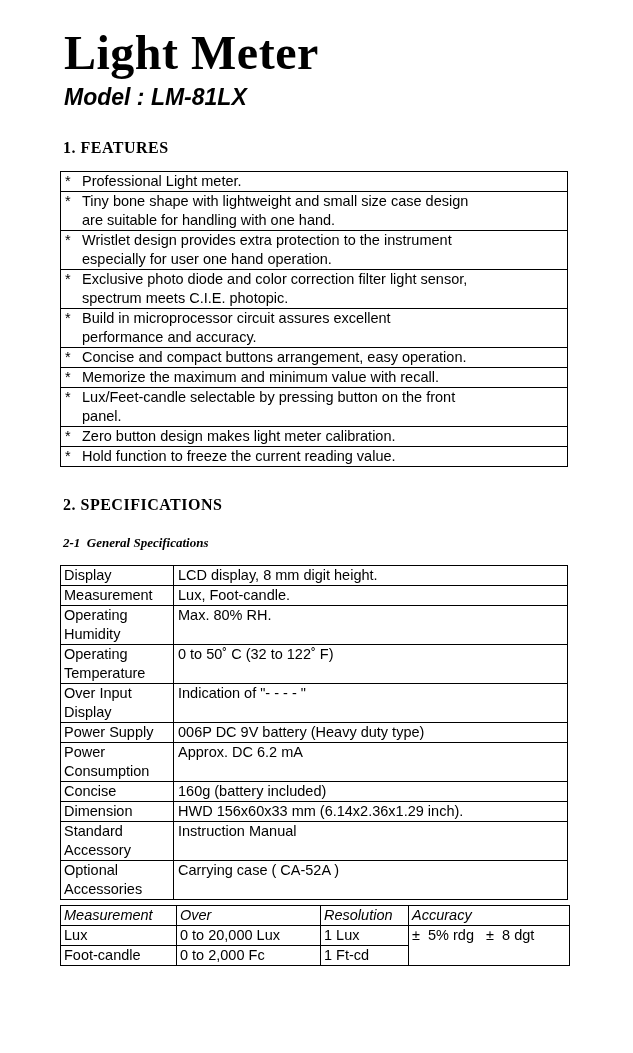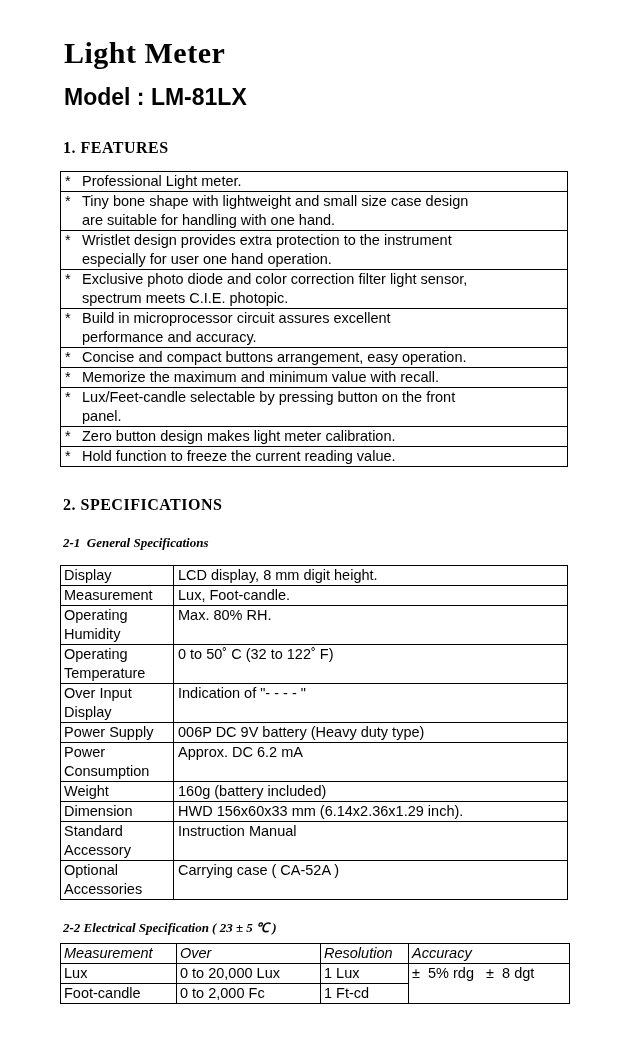--- a/index.html
+++ b/index.html
@@ -7,26 +7,26 @@
     width:633px; height:1053px;
     background:#ffffff; color:#000;
     font-family:"Liberation Sans", sans-serif;
     overflow:hidden;
   }
   .page { position:relative; width:633px; height:1053px; background:#fff; }
 
   .doc-title {
     margin:28px 0 0 64px;
     font-family:"Liberation Serif", serif;
-    font-weight:bold; font-size:30px; line-height:50px;
+    font-weight:bold; font-size:48px; line-height:50px;
     letter-spacing:0.5px;
   }
   .model-line {
     margin:6px 0 0 64px;
-    font-weight:bold; font-size:23px; line-height:26px;
+    font-weight:bold; font-size:23px; line-height:26px;font-style:italic;
   }
   .sec-heading {
     margin:26px 0 0 63px;
     font-family:"Liberation Serif", serif;
     font-weight:bold; font-size:16px; line-height:24px;
     letter-spacing:0.5px;
   }
   .sub-heading {
     margin:16px 0 0 63px;
     font-family:"Liberation Serif", serif;
@@ -164,40 +164,39 @@
     <div class="row">
       <div class="glabel">Power Supply</div>
       <div class="gvalue">006P DC 9V battery (Heavy duty type)</div>
     </div>
     <div class="row">
       <div class="glabel">Power
 Consumption</div>
       <div class="gvalue">Approx. DC 6.2 mA</div>
     </div>
     <div class="row">
-      <div class="glabel">Weight</div>
+      <div class="glabel">Concise</div>
       <div class="gvalue">160g (battery included)</div>
     </div>
     <div class="row">
       <div class="glabel">Dimension</div>
       <div class="gvalue">HWD 156x60x33 mm (6.14x2.36x1.29 inch).</div>
     </div>
     <div class="row">
       <div class="glabel">Standard
 Accessory</div>
       <div class="gvalue">Instruction Manual</div>
     </div>
     <div class="row">
       <div class="glabel">Optional
 Accessories</div>
       <div class="gvalue">Carrying case ( CA-52A )</div>
     </div>
   </div>
 
-  <h3 class="sub-heading elec">2-2 Electrical Specification ( 23 ± 5 ℃ )</h3>
 
   <table class="elec-tbl">
     <tbody>
         <tr>
       <th class="col-meas">Measurement</th>
       <th class="col-range">Over</th>
       <th class="col-res">Resolution</th>
       <th class="col-acc">Accuracy</th>
     </tr>
     <tr>

